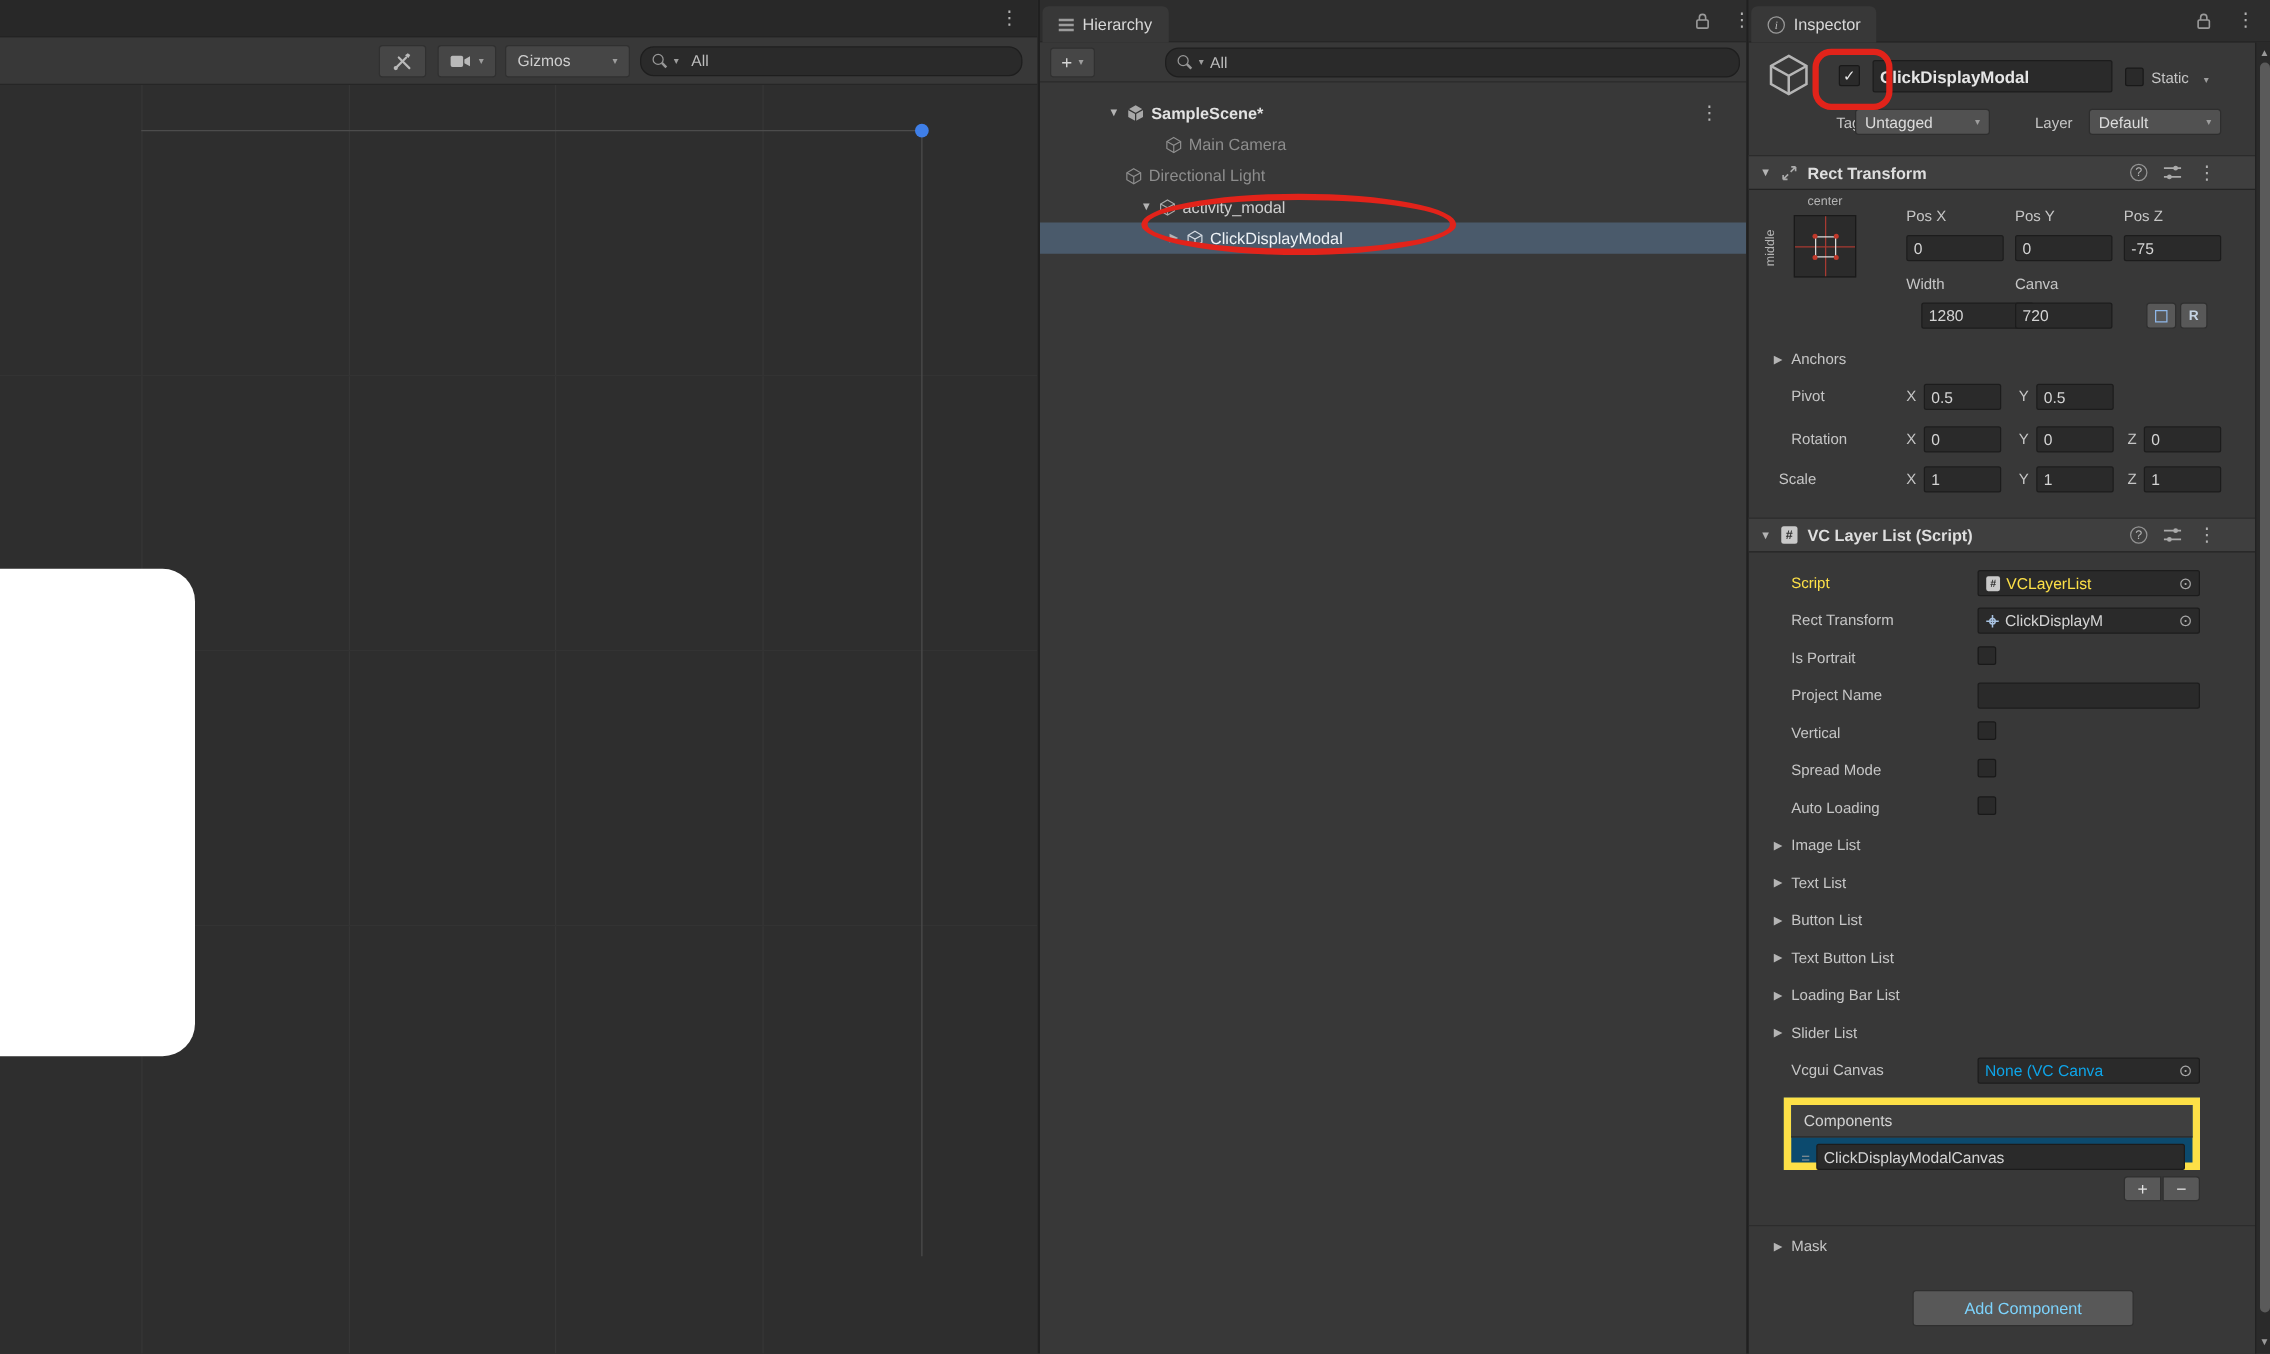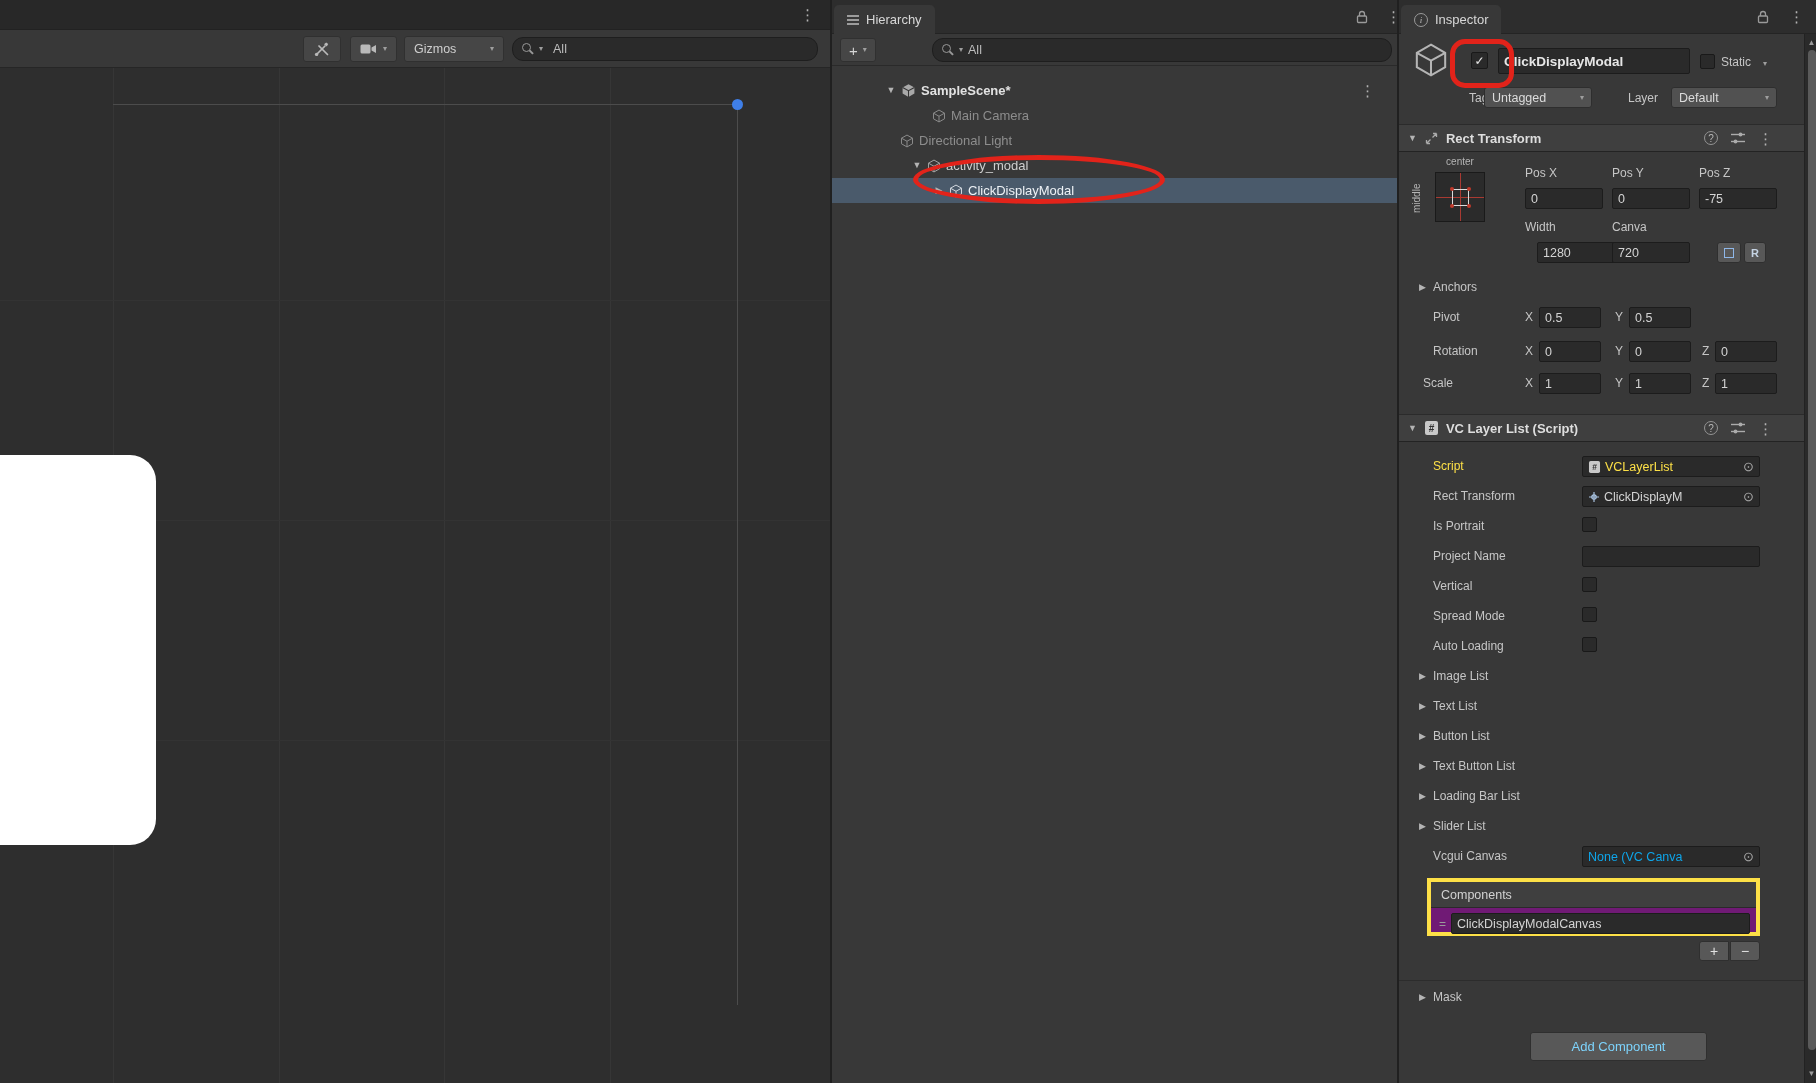--- a/index.html
+++ b/index.html
@@ -60,21 +60,21 @@
   .btn{position:absolute;background:#585858;border:1px solid #2f2f2f;border-radius:3px;color:#e2e2e2;display:flex;align-items:center;justify-content:center}
   #anchor-widget{position:absolute;left:36px;top:172px;width:50px;height:50px;background:#2b2b2b;border:1px solid #1a1a1a}
   #anchor-widget .awh{position:absolute;left:0;right:0;top:24px;height:1px;background:#a83a32}
   #anchor-widget .awv{position:absolute;top:0;bottom:0;left:24px;width:1px;background:#a83a32}
   #anchor-widget .awsq{position:absolute;left:16px;top:16px;width:17px;height:17px;border:1px solid #dcdcdc}
   #anchor-widget .awdot{position:absolute;width:4px;height:4px;border-radius:50%;background:#c0392b}
   #mid-label{position:absolute;left:12px;top:213px;transform:rotate(-90deg);transform-origin:left top;font-size:10px;color:#b5b5b5}
   .scrolltrack{position:absolute;left:405px;top:34px;width:14px;height:1049px;background:#2a2a2a;border-left:1px solid #222}
   .thumb{position:absolute;left:3px;width:8px;top:16px;height:1000px;border-radius:4px;background:#5a5a5a}
   .sarrow{position:absolute;left:0;width:100%;text-align:center;font-size:8px;color:#9a9a9a}
-  .compbox{position:absolute;left:28px;top:878px;width:333px;height:58px;border:4px solid #fde047;background:#701a75}
+  .compbox{position:absolute;left:28px;top:878px;width:333px;height:58px;border:6px solid #fde047;background:#0c4a6e}
   .compbox .cbhead{height:26px;background:#3f3f3f;border-bottom:1px solid #2a2a2a;display:flex;align-items:center;padding:0 10px;font-size:12.5px;color:#d2d2d2}
   .compbox .cbrow{height:31px;display:flex;align-items:center;gap:6px;padding:0 6px 0 8px}
   .handle{color:#9a9a9a;font-size:12px;letter-spacing:-1px}
 
   
   .ann{position:absolute;border:5px solid #e2231a;pointer-events:none;z-index:40}
   #ann-hier{left:913px;top:155px;width:252px;height:49px;border-radius:50%}
   #ann-chk{left:1450px;top:39px;width:64px;height:49px;border-radius:15px}
 </style>
 </head>

